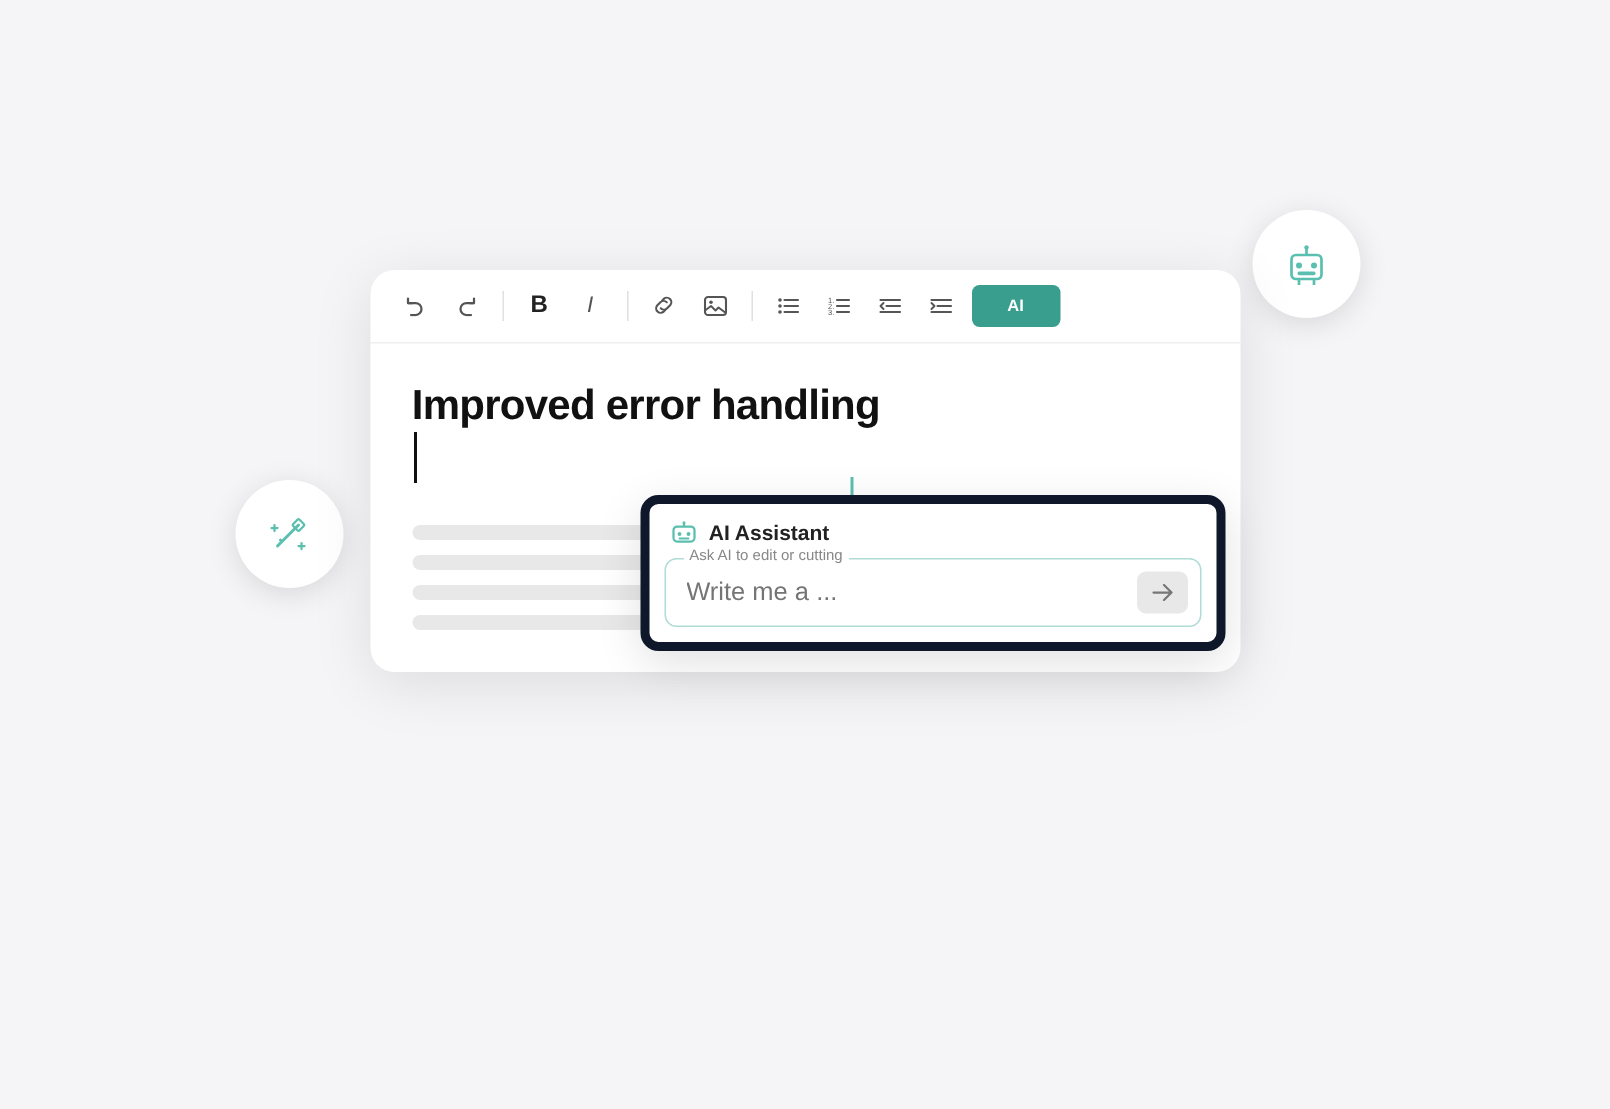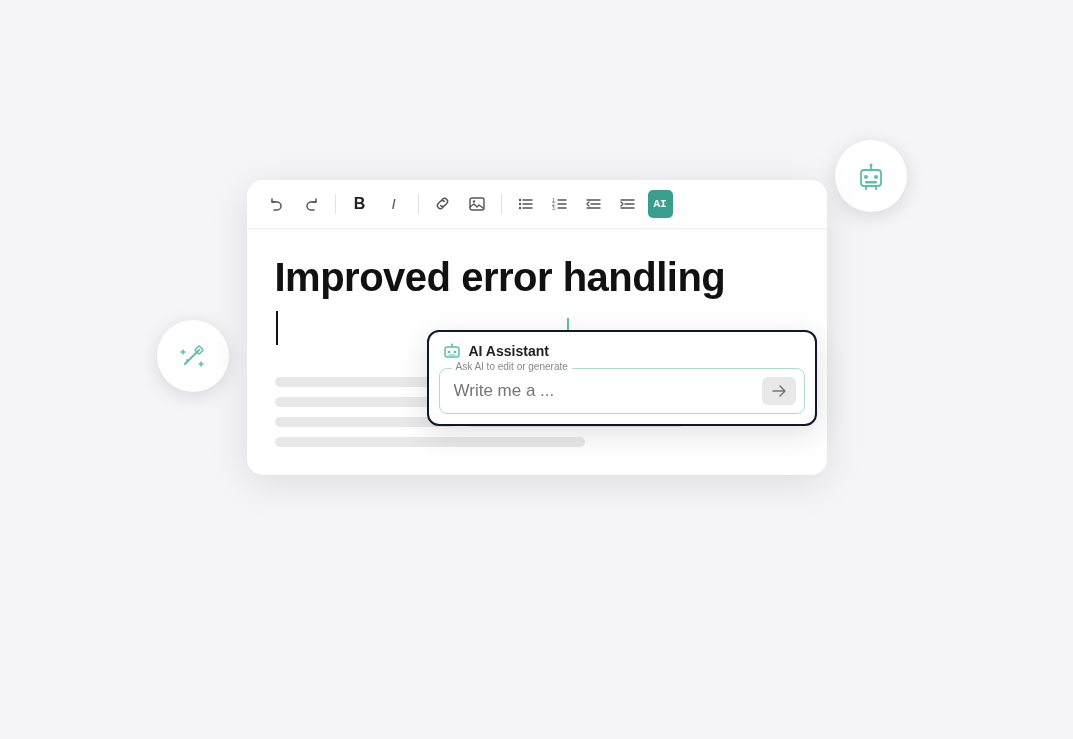--- a/index.html
+++ b/index.html
@@ -62,32 +62,31 @@
       background: #e0e0e0;
       margin: 0 4px;
     }
 
     .toolbar-ai-btn {
       background: #3a9e8f;
       color: white;
       border-radius: 5px;
       font-size: 11px;
       font-weight: 700;
-      padding: 3px 6px;
+      padding: 3px 24px;
       width: auto;
-      font-family: Liberation Mono, monospace;
     }
 
     
     .editor-content {
       padding: 24px 28px 28px;
     }
 
     .editor-title {
-      font-size: 40px;
+      font-size: 28px;
       font-weight: 800;
       color: #111;
       line-height: 1.2;
       margin-bottom: 28px;
       letter-spacing: -0.5px;
     }
 
     .cursor {
       display: inline-block;
       width: 2px;
@@ -151,21 +150,21 @@
       justify-content: center;
     }
 
     
     .ai-popup {
       position: absolute;
       top: 210px;
       left: 240px;
       width: 390px;
       background: #ffffff;
-      border: 2px solid #0f172a;
+      border: 6px solid #0f172a;
       border-radius: 12px;
       box-shadow: 0 8px 30px rgba(0,0,0,0.12);
       z-index: 10;
     }
 
     .ai-popup-header {
       display: flex;
       align-items: center;
       gap: 8px;
       padding: 10px 14px 8px;
@@ -399,21 +398,21 @@
           <circle cx="9" cy="2.5" r="1" fill="#5bbfb0"></circle>
           <circle cx="6" cy="10" r="1.3" fill="#5bbfb0"></circle>
           <circle cx="12" cy="10" r="1.3" fill="#5bbfb0"></circle>
           <path d="M6 13h6" stroke="#5bbfb0" stroke-width="1.2" stroke-linecap="round"></path>
         </svg>
       </span>
       <span class="ai-popup-title">AI Assistant</span>
     </div>
     <div class="ai-popup-body">
       <div class="ai-input-wrapper">
-        <span class="ai-input-label">Ask AI to edit or generate</span>
+        <span class="ai-input-label">Ask AI to edit or cutting</span>
         <input class="ai-input" type="text" placeholder="Write me a ..." style="">
         <button class="ai-submit-btn">
           <svg width="14" height="12" viewBox="0 0 14 12" fill="none">
             <path d="M1 6h12M8 1l5 5-5 5" stroke="#777" stroke-width="1.5" stroke-linecap="round" stroke-linejoin="round"></path>
           </svg>
         </button>
       </div>
     </div>
   </div>
 

